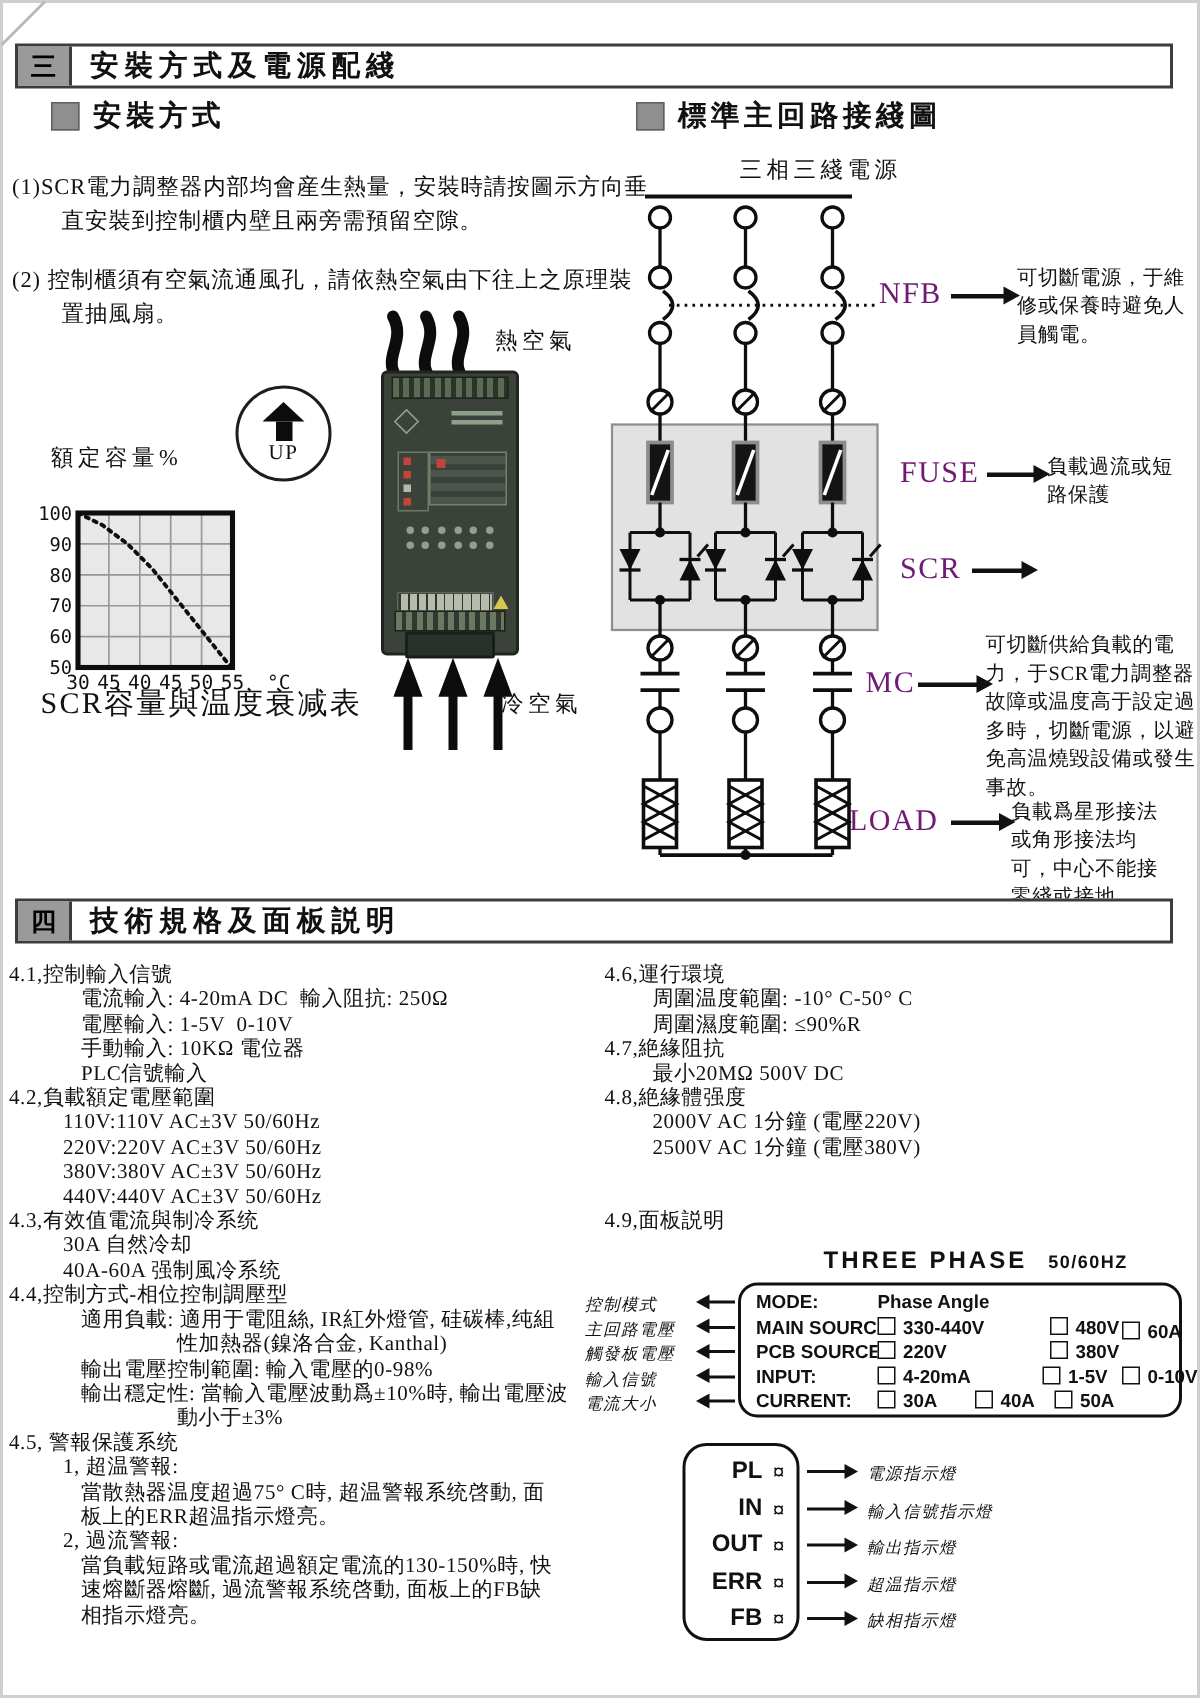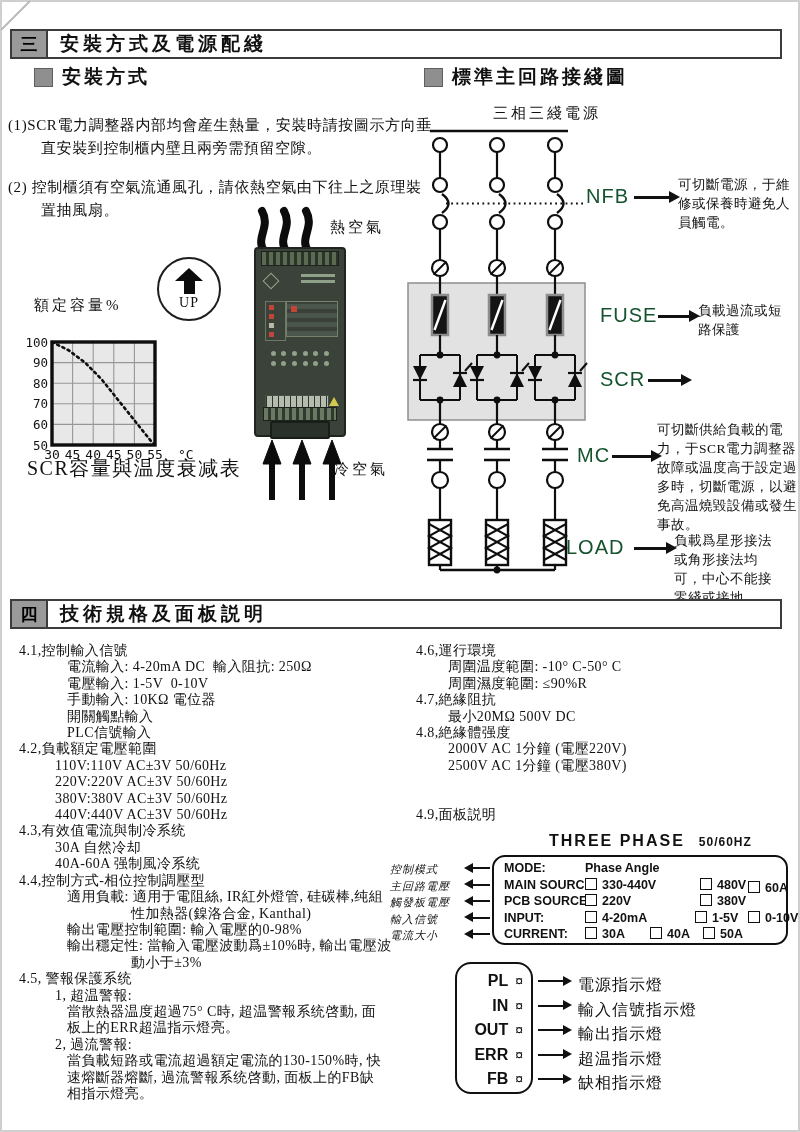--- a/index.html
+++ b/index.html
@@ -33,48 +33,48 @@
   .dev-leds .led{width:5px;height:5px;background:#c4443a;}
   .dev-label{position:absolute;top:52px;left:30px;width:50px;height:34px;border:1px solid #75836c;background:repeating-linear-gradient(0deg,#4a564b 0 5px,#39413a 5px 9px);}
   .dev-label .rdot{position:absolute;left:4px;top:4px;width:6px;height:6px;background:#c4443a;}
   .dev-terms{position:absolute;top:102px;left:13px;right:13px;display:grid;grid-template-columns:repeat(6,1fr);grid-gap:5px 2px;}
   .dev-terms .dot{width:5px;height:5px;border-radius:50%;background:#8fa188;justify-self:center;}
   .dev-strip{position:absolute;top:146px;left:9px;width:62px;height:11px;background:#b5bcae;border:1px solid #454f44;background-image:repeating-linear-gradient(90deg,#30362f 0 1px,transparent 1px 6px);}
   .dev-warn{position:absolute;top:148px;right:5px;width:10px;height:9px;background:#d6c94f;clip-path:polygon(50% 0,0 100%,100% 100%);}
   .dev-rail{position:absolute;bottom:14px;left:7px;right:7px;height:12px;background:repeating-linear-gradient(90deg,#6a7a62 0 4px,#313830 4px 7px);border:1px solid #1c221b;}
   .dev-clip{position:absolute;bottom:-4px;left:14px;width:56px;height:14px;background:#2a312a;border:2px solid #181e18;border-radius:2px;}
   
-  .comp-label{position:absolute;font-family:Liberation Sans, sans-serif;font-size:20px;letter-spacing:1px;color:#14532d;}
+  .comp-label{position:absolute;font-family:Liberation Serif, serif;font-size:20px;letter-spacing:1px;color:#701a75;}
   .comp-note{position:absolute;font-size:13.5px;line-height:19px;letter-spacing:0.5px;}
   .src-label{position:absolute;left:452px;top:104px;font-size:15px;letter-spacing:3px;margin-left:41px;}
   
   .arr{position:absolute;height:3px;background:#111;}
   .arr.r::after{content:"";position:absolute;right:-10px;top:-5.2px;width:0;height:0;border-left:11px solid #111;border-top:6.8px solid transparent;border-bottom:6.8px solid transparent;}
   .arr.l::before{content:"";position:absolute;left:-10px;top:-5.2px;width:0;height:0;border-right:11px solid #111;border-top:6.8px solid transparent;border-bottom:6.8px solid transparent;}
   .arr.thin{height:2.4px;}
   .arr.thin.r::after{border-left-width:9px;border-top-width:5.6px;border-bottom-width:5.6px;top:-4.4px;right:-8px;}
   .arr.thin.l::before{border-right-width:9px;border-top-width:5.6px;border-bottom-width:5.6px;top:-4.4px;left:-8px;}
   
-  .spec-col{position:absolute;width:400px;margin-left:13px;}
+  .spec-col{position:absolute;width:400px;}
   .spec-line{font-size:14px;line-height:16.4px;letter-spacing:0.4px;min-height:16.4px;white-space:pre-wrap;}
   .i0{padding-left:0;} .i1{padding-left:36px;} .i2{padding-left:48px;} .i3{padding-left:112px;} .j1{padding-left:32px;}
   
   .panel-title{position:absolute;left:549px;top:832px;font-family:"Liberation Sans",sans-serif;font-weight:bold;}
   .panel-title .t1{font-size:16px;letter-spacing:2px;}
   .panel-title .t2{font-size:12px;letter-spacing:1px;margin-left:14px;}
   .panel-box{position:absolute;left:492px;top:855px;width:296px;height:90px;border:2px solid #111;border-radius:13px;box-sizing:border-box;background:#fff;}
   .pen,.popt{position:absolute;font-family:"Liberation Sans",sans-serif;font-weight:bold;font-size:12.5px;white-space:nowrap;}
   .pzh{position:absolute;font-size:11px;font-style:italic;letter-spacing:1px;}
   .cb{display:inline-block;width:10px;height:10px;border:1.6px solid #111;margin-right:5px;vertical-align:-1px;background:#fff;}
   
   .lamp-box{position:absolute;left:455px;top:962px;width:78px;height:132px;border:2.5px solid #111;border-radius:16px;box-sizing:border-box;background:#fff;}
   .lamp-row{position:absolute;display:flex;align-items:center;justify-content:flex-end;gap:7px;width:62px;left:461px;font-family:"Liberation Sans",sans-serif;}
   .lamp-code{font-weight:bold;font-size:16px;}
   .lamp-glyph{font-size:14px;}
-  .lamp-desc{position:absolute;font-size:16px;letter-spacing:1px;}
+  .lamp-desc{position:absolute;font-size:11px;font-style:italic;letter-spacing:1px;}
   svg{position:absolute;overflow:visible;}
 </style>
 </head>
 <body>
 
 <div id="page">
 
   <svg style="left:0;top:0" width="34" height="34">
     <line x1="1" y1="30" x2="30" y2="1" stroke="#b9b9b9" stroke-width="2"></line>
   </svg>
@@ -322,21 +322,20 @@
   <div class="sec-header" style="top:599px">
     <div class="sec-num">四</div>
     <div class="sec-title">技術規格及面板説明</div>
   </div>
 
   <div id="specs-left" class="spec-col" style="left:6px;top:643px">
       <div class="spec-line i0">4.1,控制輸入信號</div>
       <div class="spec-line i2">電流輸入: 4-20mA DC  輸入阻抗: 250Ω</div>
       <div class="spec-line i2">電壓輸入: 1-5V  0-10V</div>
       <div class="spec-line i2">手動輸入: 10KΩ 電位器</div>
-      <div class="spec-line i2">開關觸點輸入</div>
       <div class="spec-line i2">PLC信號輸入</div>
       <div class="spec-line i0">4.2,負載額定電壓範圍</div>
       <div class="spec-line i1">110V:110V AC±3V 50/60Hz</div>
       <div class="spec-line i1">220V:220V AC±3V 50/60Hz</div>
       <div class="spec-line i1">380V:380V AC±3V 50/60Hz</div>
       <div class="spec-line i1">440V:440V AC±3V 50/60Hz</div>
       <div class="spec-line i0">4.3,有效值電流與制冷系统</div>
       <div class="spec-line i1">30A 自然冷却</div>
       <div class="spec-line i1">40A-60A 强制風冷系统</div>
       <div class="spec-line i0">4.4,控制方式-相位控制調壓型</div>

